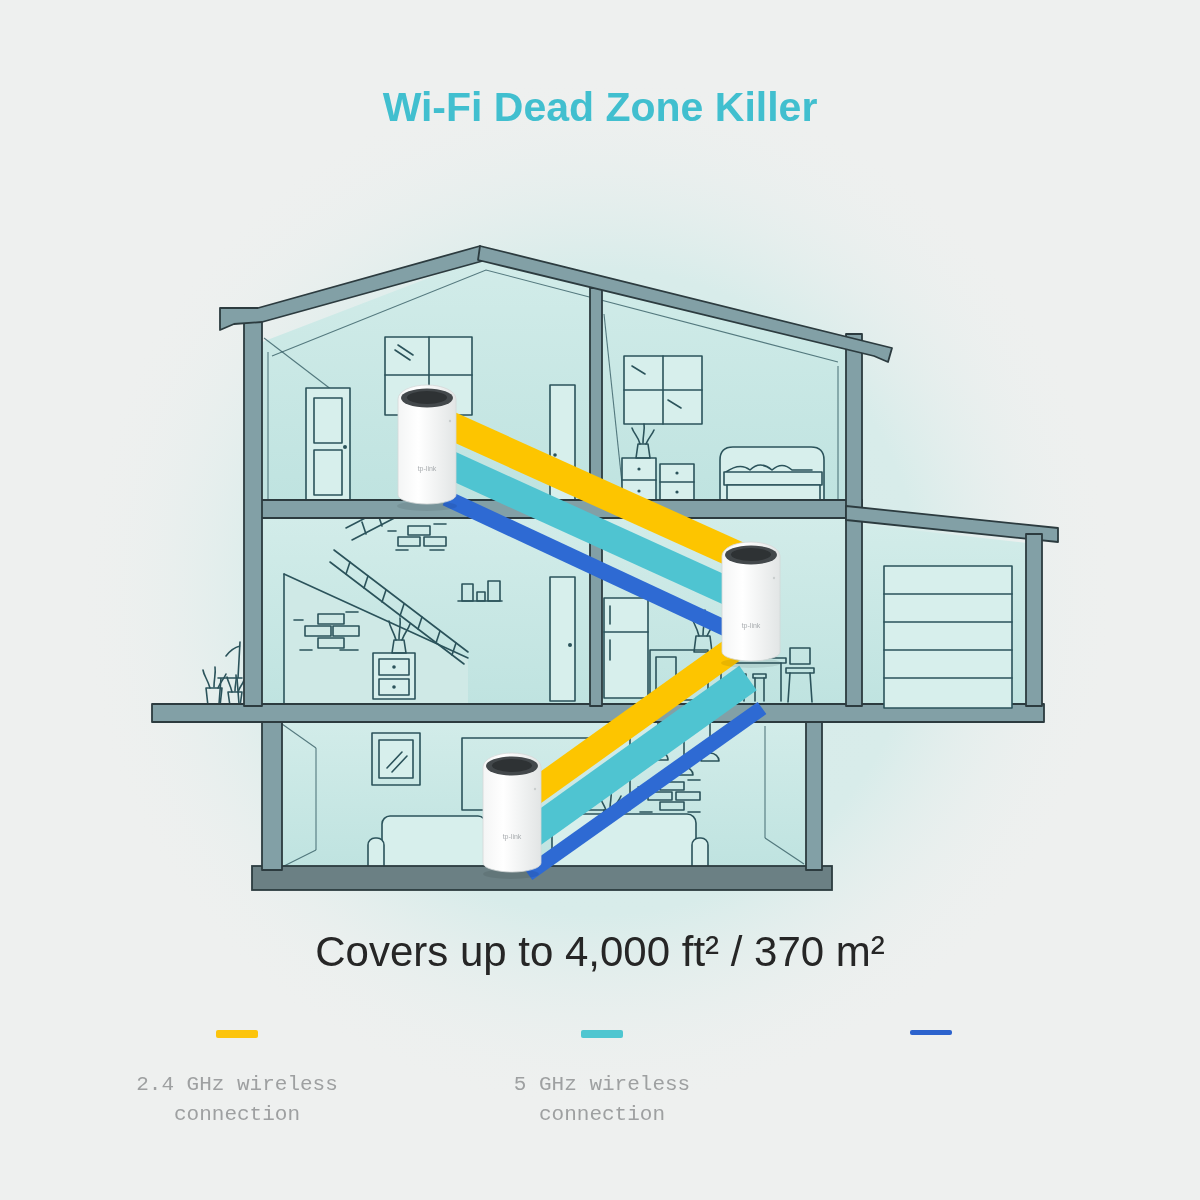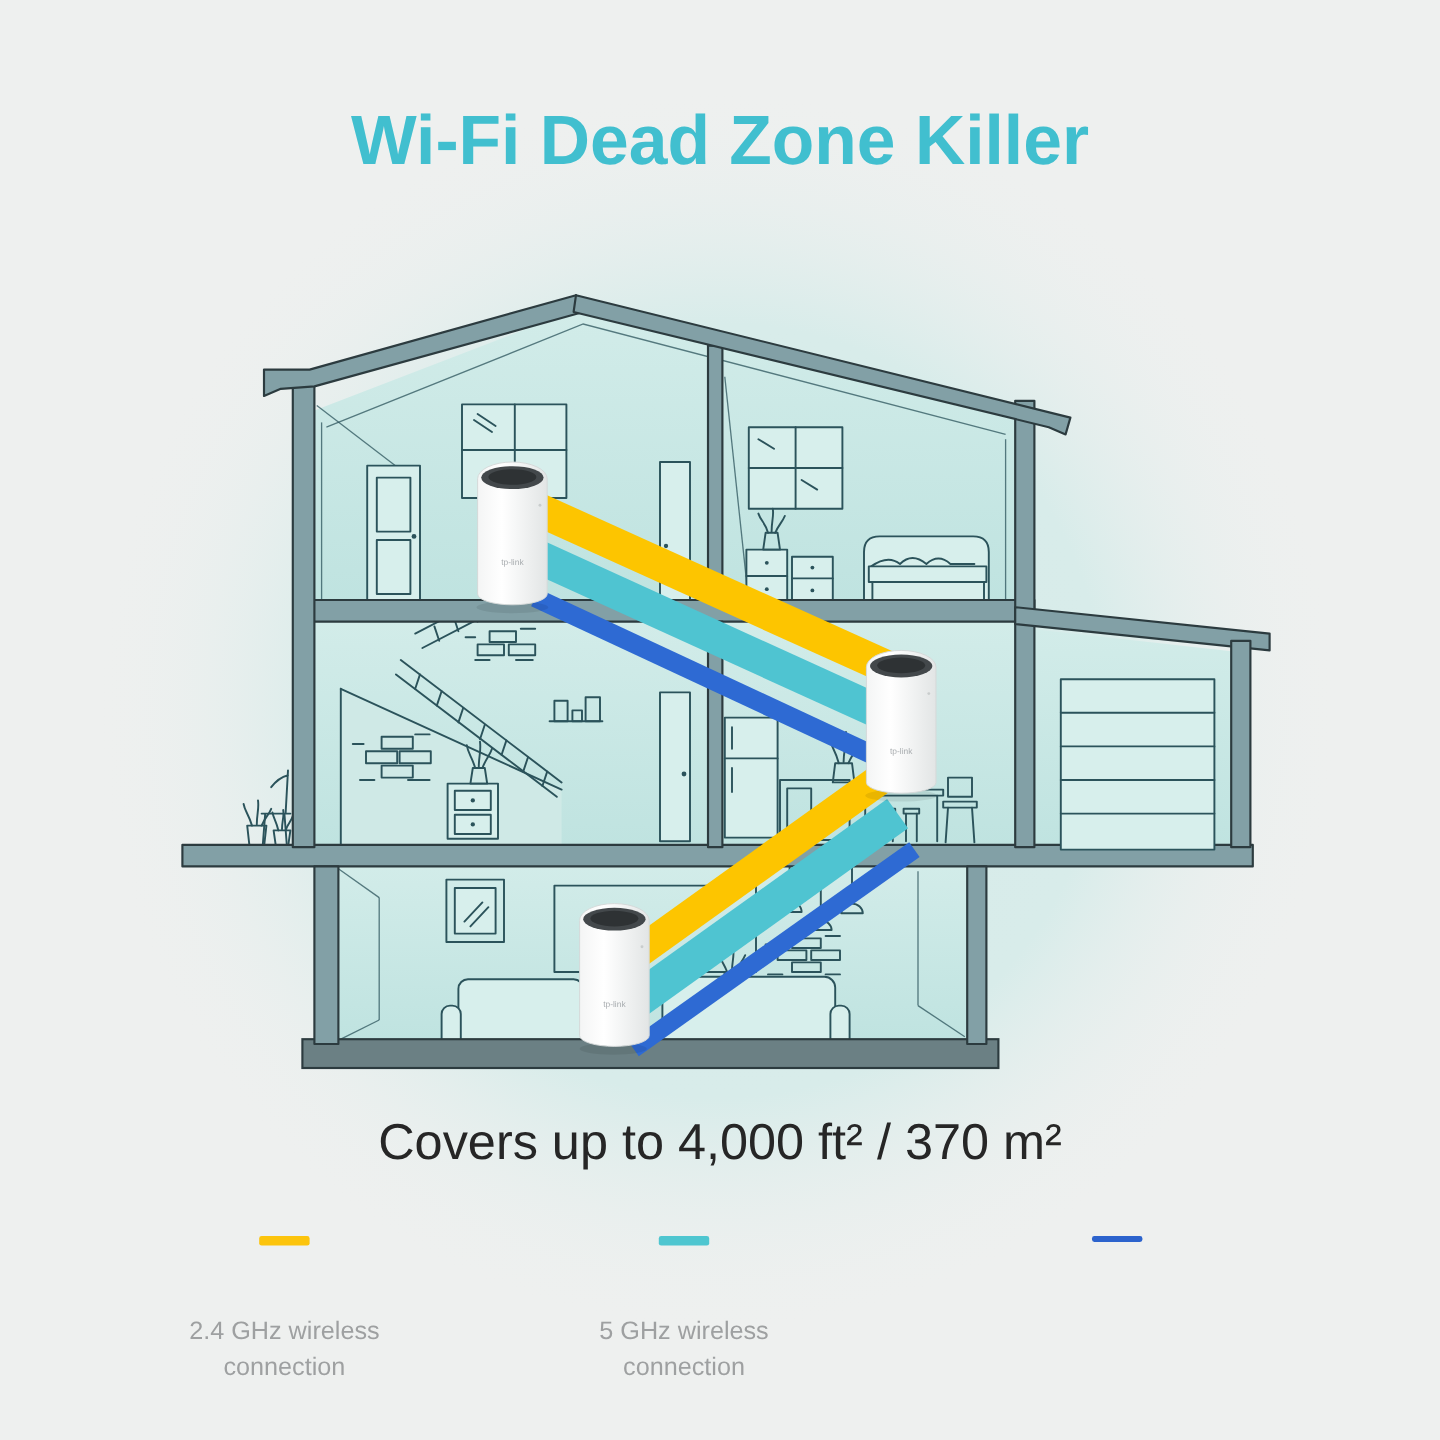--- a/index.html
+++ b/index.html
@@ -5,33 +5,34 @@
   html,body{margin:0;padding:0;}
   body{
     width:1200px;height:1200px;position:relative;overflow:hidden;
     background:var(--page-bg,#eef0ef);
     font-family:"Liberation Sans", sans-serif;
   }
   .stage{position:absolute;inset:0;}
   svg{position:absolute;left:0;top:0;}
   .title{
     position:absolute;top:84px;left:0;width:1200px;text-align:center;
-    font-size:58px;font-weight:bold;color:var(--title-color,#41bfcf);
+    font-size:41px;font-weight:bold;color:var(--title-color,#41bfcf);
     letter-spacing:0px;
   }
   .coverage{
     position:absolute;top:928px;left:0;width:1200px;text-align:center;
     font-size:42px;font-weight:400;color:var(--coverage-color,#262626);
   }
   .legend{position:absolute;left:0;top:1030px;width:1200px;height:150px;}
   .legend-item{position:absolute;width:260px;text-align:center;}
   .dash{display:block;margin:0 auto;width:42px;height:8px;border-radius:2px;background:#ccc;}
   .legend-label{
-    margin-top:57px;font-size:21px;line-height:30px;
+    margin-top:32px;font-size:21px;line-height:30px;
     color:var(--label-color,#9ea0a1);
+    font-family:Liberation Mono, monospace;
   }
   
   .st{fill:none;stroke:var(--ink,#2b535b);stroke-width:1.6;stroke-linecap:round;stroke-linejoin:round;}
   .thin{fill:none;stroke:var(--ink,#2b535b);stroke-width:1.1;opacity:.75;}
   .fl{fill:var(--panel,#d7efec);stroke:var(--ink,#2b535b);stroke-width:1.6;stroke-linejoin:round;}
   .beam{fill:var(--beam,#82a0a6);stroke:#2c3b3f;stroke-width:1.8;stroke-linejoin:round;}
   .beamdark{fill:var(--beam-dark,#6b8084);stroke:#2c3b3f;stroke-width:1.8;}
   .room{fill:url(#roomG);}
   .band24{stroke:var(--band-24,#fdc500);}
   .band5{stroke:var(--band-5,#4fc4d1);}
@@ -340,21 +341,21 @@
 <div class="coverage">Covers up to 4,000 ft² / 370 m²</div>
 
 <div class="legend">
   <div class="legend-item" style="left:107px">
     <span class="dash" style="background: rgb(252, 196, 12); height: 8px;"></span>
     <div class="legend-label">
       <div>2.4 GHz wireless</div>
       <div>connection</div>
     </div>
   </div>
-  <div class="legend-item" style="left:440px">
+  <div class="legend-item" style="left:472px">
     <span class="dash" style="background: rgb(78, 198, 208); height: 8px;"></span>
     <div class="legend-label">
       <div>5 GHz wireless</div>
       <div>connection</div>
     </div>
   </div>
   <div class="legend-item" style="left:801px">
     <span class="dash" style="background: rgb(44, 99, 205); height: 5px;"></span>
     <div class="legend-label">
     </div>

